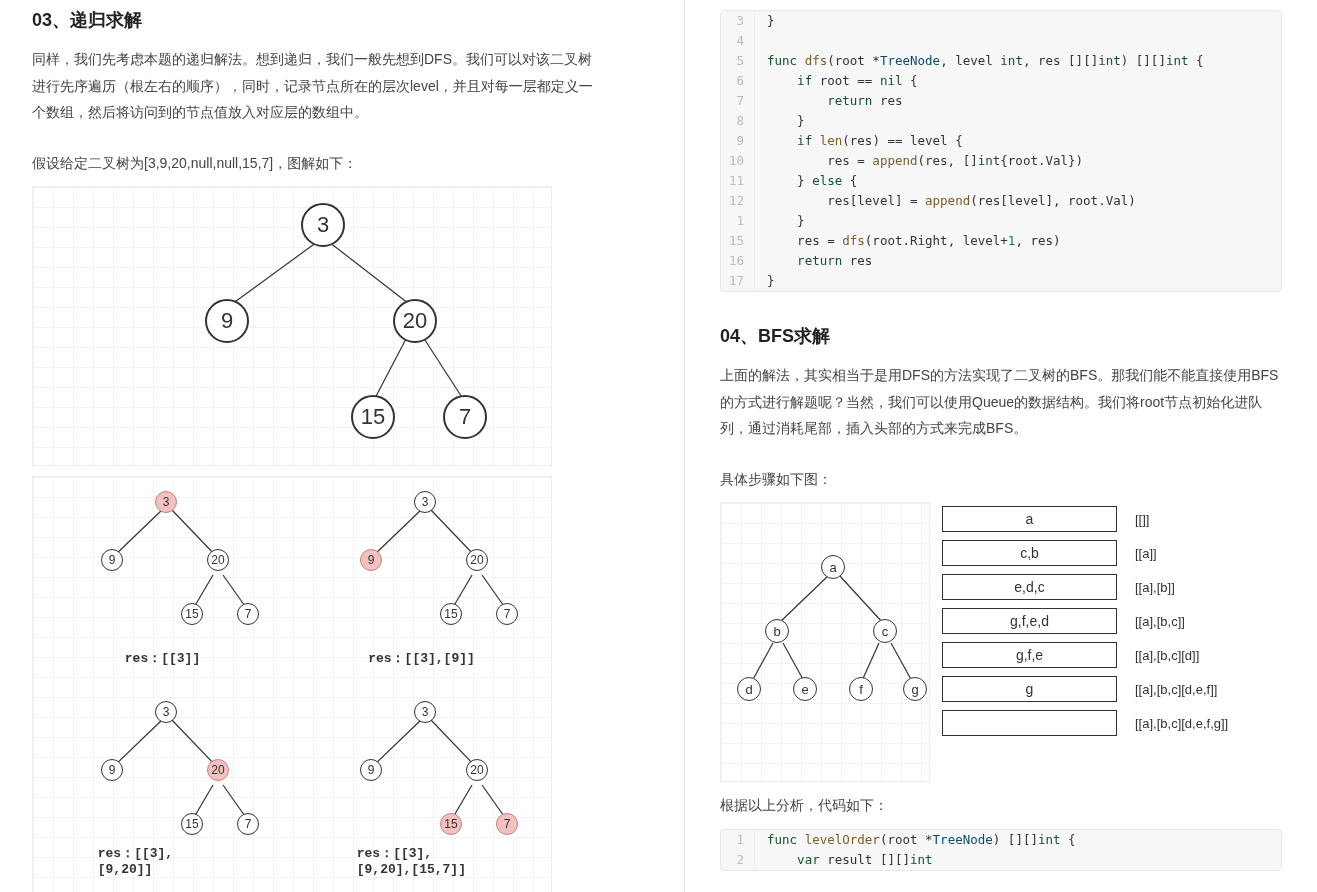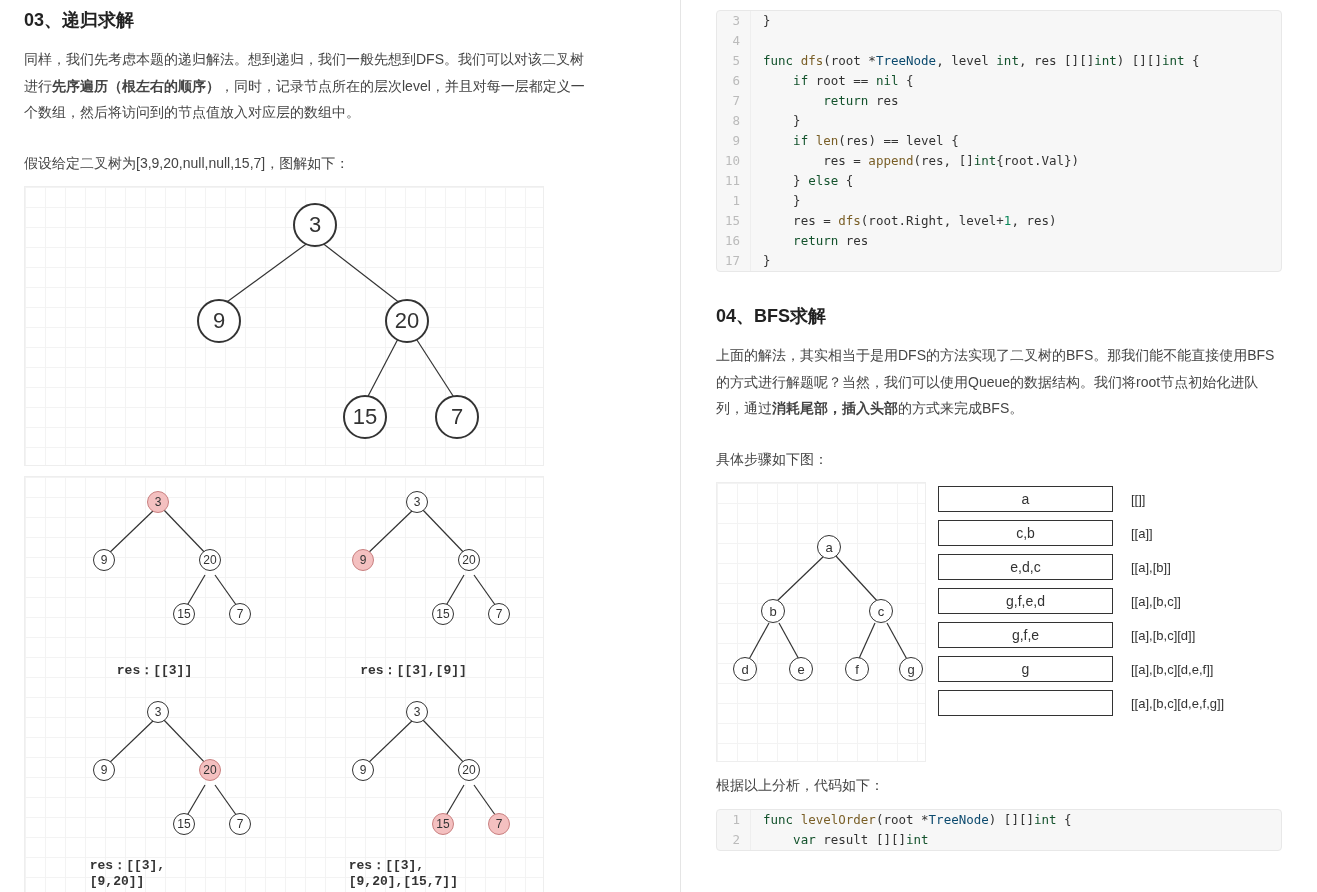--- a/index.html
+++ b/index.html
@@ -1,31 +1,31 @@
 <!DOCTYPE html>
 <html><head>
 <meta charset="utf-8">
 <style>
 *{box-sizing:border-box;margin:0;padding:0}
 body{font-family:-apple-system,"PingFang SC","Microsoft YaHei",sans-serif;font-size:14px;color:#333;background:#fff}
 .page{display:flex;width:1317px;height:892px;overflow:hidden}
 .col{flex:1;padding:0 20px;overflow:hidden}
-.col-left{border-right:1px solid #e5e5e5;padding-left:24px;padding-right:90px}
+.col-left{border-right:1px solid #e5e5e5;padding-left:32px;padding-right:90px}
 .col-right{padding-left:35px;padding-right:35px}
 h2{font-size:18px;font-weight:700;margin:8px 0 14px;color:#222}
 p{line-height:1.9;color:#444;margin-bottom:10px}
-.bold{font-weight:700}
+.bold{font-weight:400}
 .diagram{background:#fff;background-image:linear-gradient(#f3f3f3 1px,transparent 1px),linear-gradient(90deg,#f3f3f3 1px,transparent 1px);background-size:20px 20px;border:1px solid #eee;margin:10px 0}
 .big-tree{height:280px;position:relative;width:520px}
 .small-grid{display:grid;grid-template-columns:1fr 1fr;grid-template-rows:auto auto;width:520px}
 .cell{height:210px;position:relative}
 .node{position:absolute;width:22px;height:22px;border:1.5px solid #333;border-radius:50%;background:#fff;display:flex;align-items:center;justify-content:center;font-size:12px;font-weight:500}
 .node.big{width:44px;height:44px;font-size:22px;border-width:2px}
 .node.hl{background:#f4c0c0;border-color:#c98080}
-.res-label{position:absolute;bottom:8px;left:50%;transform:translateX(-50%);font-family:"Courier New",monospace;font-size:13px;font-weight:600}
+.res-label{position:absolute;bottom:20px;left:50%;transform:translateX(-50%);font-family:"Courier New",monospace;font-size:13px;font-weight:600}
 svg.edges{position:absolute;top:0;left:0;width:100%;height:100%;pointer-events:none}
 svg.edges line{stroke:#333;stroke-width:1.2}
 .code-block{background:#f7f7f7;border:1px solid #e8e8e8;border-radius:4px;margin:10px 0;font-family:Consolas,Monaco,monospace;font-size:12.5px;line-height:1.6}
 .code-line{display:flex}
 .ln{width:34px;text-align:right;padding-right:10px;color:#bbb;user-select:none;border-right:1px solid #eee}
 .ct{padding-left:12px;white-space:pre;flex:1}
 .kw{color:#14532d}.tp{color:#0c4a6e}.fn{color:#795e26}.lit{color:#098658}
 .bfs-diagram{display:flex;gap:12px;width:535px;height:280px;margin:10px 0;position:relative}
 .bfs-tree{width:210px;height:100%;position:relative;background-image:linear-gradient(#f3f3f3 1px,transparent 1px),linear-gradient(90deg,#f3f3f3 1px,transparent 1px);background-size:20px 20px;border:1px solid #eee}
 .bnode{position:absolute;width:24px;height:24px;border:1.5px solid #333;border-radius:50%;background:#fff;display:flex;align-items:center;justify-content:center;font-size:13px}
@@ -160,20 +160,24 @@
         </div>
         <div class="code-line">
           <div class="ln">10</div>
           <div class="ct">        res = <span class="fn">append</span>(res, []<span class="kw">int</span>{root.Val})</div>
         </div>
         <div class="code-line">
           <div class="ln">11</div>
           <div class="ct">    } <span class="kw">else</span> {</div>
         </div>
         <div class="code-line">
+          <div class="ln">12</div>
+          <div class="ct">        res[level] = <span class="fn">append</span>(res[level], root.Val)</div>
+        </div>
+        <div class="code-line">
           <div class="ln">1</div>
           <div class="ct">    }</div>
         </div>
         <div class="code-line">
           <div class="ln">15</div>
           <div class="ct">    res = <span class="fn">dfs</span>(root.Right, level+<span class="lit">1</span>, res)</div>
         </div>
         <div class="code-line">
           <div class="ln">16</div>
           <div class="ct">    <span class="kw">return</span> res</div>

